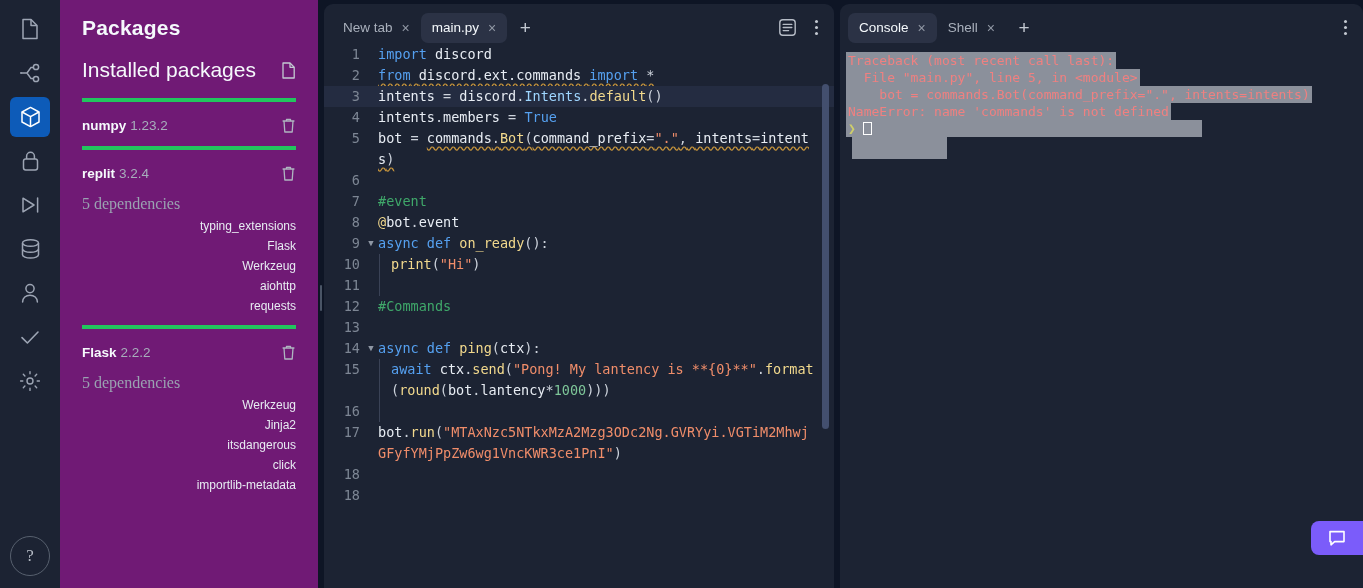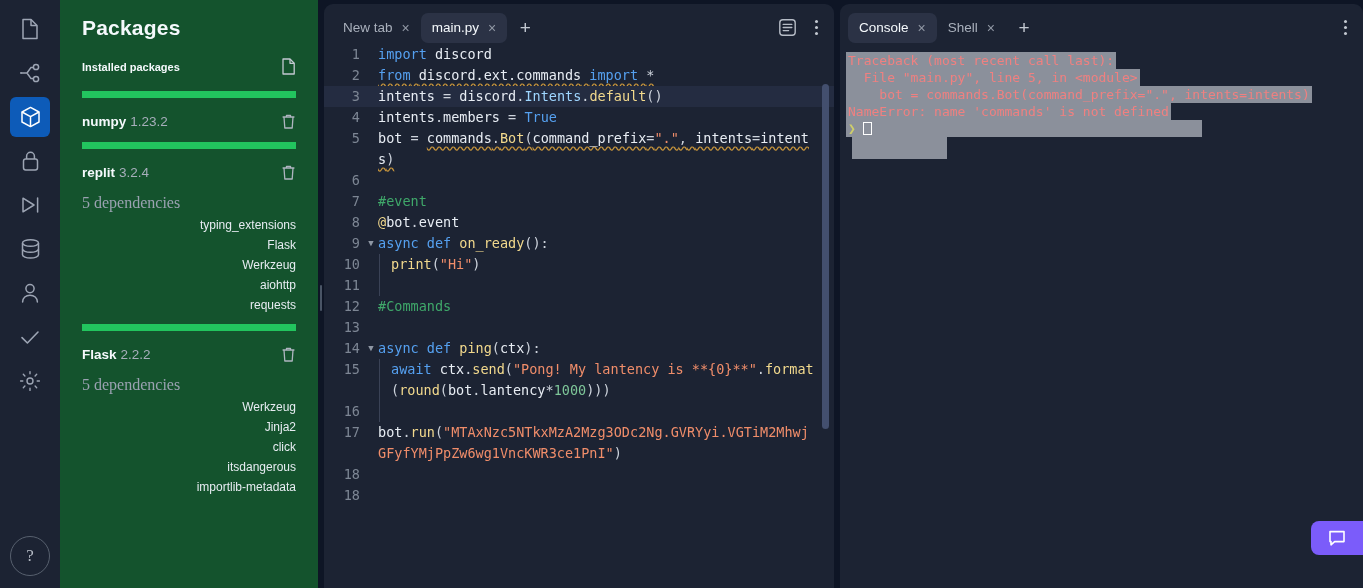--- a/index.html
+++ b/index.html
@@ -28,21 +28,21 @@
     position:absolute; bottom:12px; left:10px;
     width:40px; height:40px; border-radius:50%;
     border:1px solid #57606e; color:#b4bac4;
     display:flex; align-items:center; justify-content:center;
     font-size:17px; font-family:"Liberation Serif", serif;
   }
 
   
   .sidebar {
     width:258px; flex:0 0 258px; height:588px;
-    background:#14532d; position:relative;
+    background:#701a75; position:relative;
     padding:0 22px; overflow:hidden;
   }
   .side-title {
     font-size:21px; font-weight:bold; color:#f5f9fc;
     padding-top:16px; letter-spacing:.2px;
   }
   .search-wrap {
     margin-top:15px; height:33px; border:1px solid #4e5767;
     border-radius:6px; display:flex; align-items:center;
     padding:0 9px 0 11px; background:transparent;
@@ -50,24 +50,24 @@
   .search-wrap input {
     flex:1; background:transparent; border:none; outline:none;
     color:#c2c8d1; font-size:13.5px; font-family:"Liberation Sans", sans-serif;
   }
   .search-wrap input::placeholder { color:#868e9c; }
   .search-ico { color:#b6bcc6; display:flex; }
   .installed-row {
     display:flex; align-items:center; justify-content:space-between;
     margin-top:18px; padding-bottom:16px;
   }
-  .installed-row .lbl { font-size:11px; font-weight:bold; color:#f5f9fc; }
+  .installed-row .lbl { font-size:21px; font-weight:normal; color:#f5f9fc; }
   .installed-row .ico { color:#c3c9d2; display:flex; }
   .pkg {
-    border-top:7px solid #22c55e;
+    border-top:4px solid #22c55e;
     padding:14px 0 12px 0;
   }
   .pkg-head { display:flex; align-items:center; justify-content:space-between; }
   .pkg-name { font-size:13.5px; color:#f5f9fc; font-weight:bold; }
   .pkg-ver { font-size:13.5px; color:#a7aebb; font-weight:normal; margin-left:4px; }
   .trash { color:#aeb5c0; display:flex; }
   .deps-count { font-size:16px; color:#9aa2b1; margin-top:13px;font-family:Liberation Serif, serif; }
   .dep { font-size:12px; color:#e7ecf2; margin-top:6px;text-align:right; }
   .splitter {
     width:6px; flex:0 0 6px; height:588px; background:#0e1525;
@@ -288,22 +288,22 @@
         </div>
         <span class="trash">
           <svg width="15" height="17" viewBox="0 0 15 17" fill="none" stroke="currentColor" stroke-width="1.3">
               <path d="M1.6 4h11.8M5.5 4V2.3h4V4M3 4l.8 11h7.4L12 4" stroke-linejoin="round"></path>
             </svg>
         </span>
       </div>
       <div class="deps-count">5 dependencies</div>
       <div class="dep">Werkzeug</div>
       <div class="dep">Jinja2</div>
+      <div class="dep">itsdangerous</div>
       <div class="dep">click</div>
-      <div class="dep">itsdangerous</div>
       <div class="dep">importlib-metadata</div>
     </div>
 
   </div>
 
   <div class="splitter">
     <div class="grip"></div>
   </div>
 
   <div class="editor-pane">

